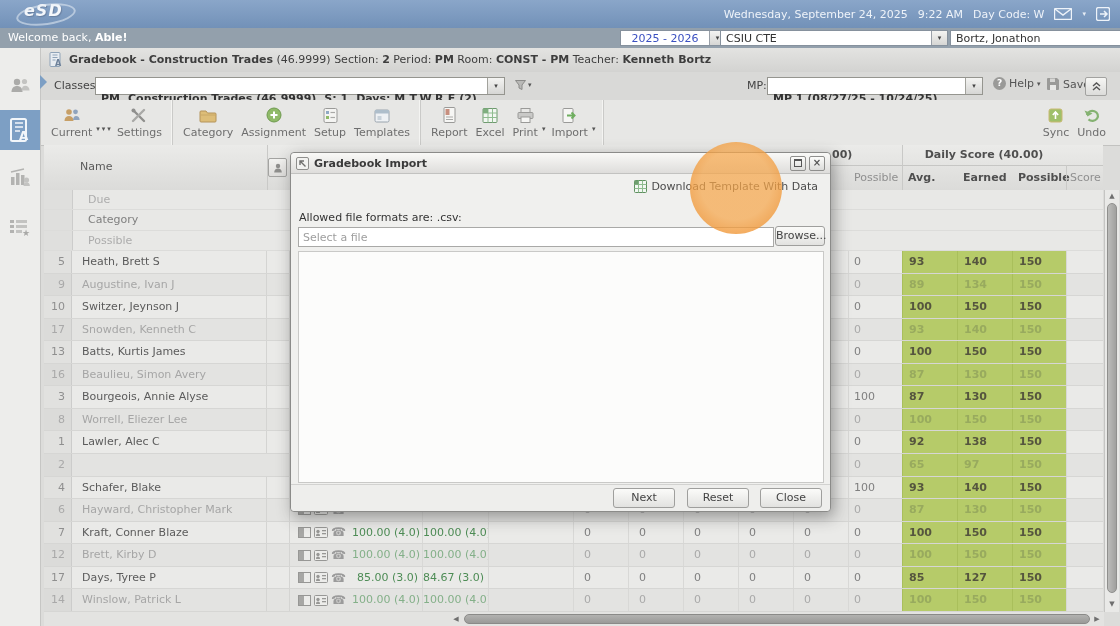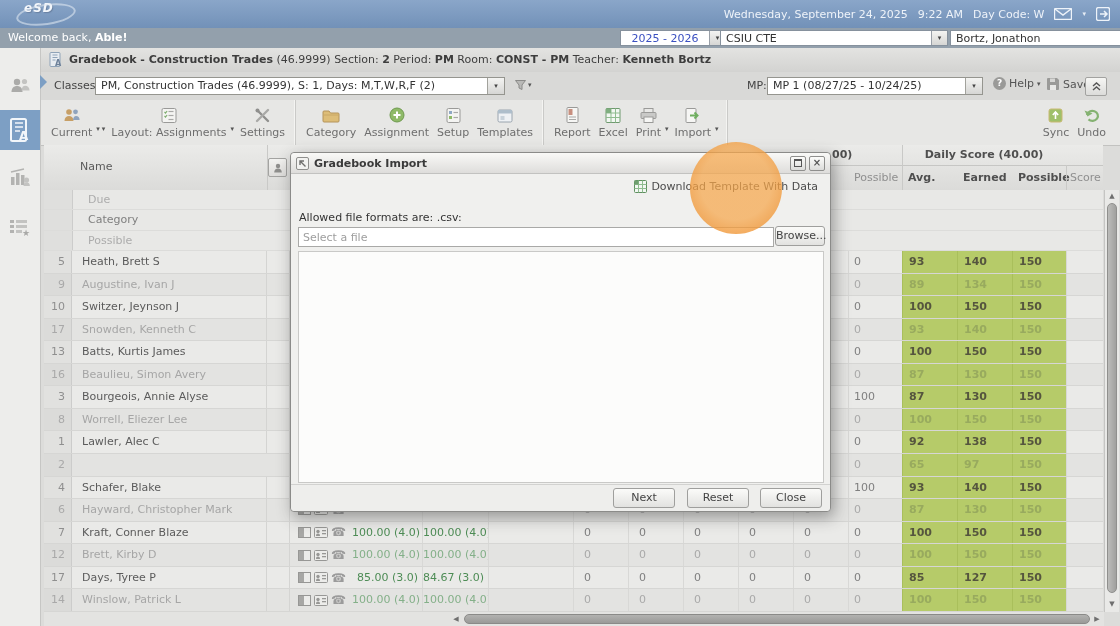--- a/index.html
+++ b/index.html
@@ -1,21 +1,21 @@
 <!DOCTYPE html>
 <html><head>
 <meta charset="utf-8">
 <style>
   html,body{margin:0;padding:0;}
   #app{position:relative;width:1120px;height:626px;overflow:hidden;background:#dcdcda;
        font-family:"DejaVu Sans","Liberation Sans",sans-serif;font-size:11px;color:#444;}
   
   #topbar{position:absolute;left:0;top:0;width:1120px;height:28px;
           background:linear-gradient(#8aa6c9,#7291b8);}
-  #logo{position:absolute;left:24px;top:1px;font-size:12px;font-weight:bold;font-style:italic;
+  #logo{position:absolute;left:24px;top:1px;font-size:16px;font-weight:bold;font-style:italic;
         color:#f4f7fb;text-shadow:1px 1px 1px rgba(90,110,140,.6);letter-spacing:1px;}
   #logo:before{content:"";position:absolute;left:-8px;top:3px;width:56px;height:17px;border:2px solid rgba(230,236,244,.55);
         border-radius:50%;transform:rotate(-8deg);}
   #topright{position:absolute;right:10px;top:0;height:28px;display:flex;align-items:center;gap:10px;
             color:#eef3f9;font-size:11px;}
   .tb-ic{display:inline-flex;align-items:center;}
   
   #welcomebar{position:absolute;left:0;top:28px;width:1120px;height:20px;background:#93a0ac;
               border-bottom:1px solid #7d8a97;color:#fff;}
   #welcome-text{position:absolute;left:8px;top:3px;}
@@ -35,21 +35,21 @@
               border-bottom:7px solid transparent;border-left:7px solid #7d9fc4;z-index:3;}
   
   #titlebar{position:absolute;left:41px;top:48px;width:1079px;height:24px;
             background:linear-gradient(#e3e3e1,#d3d3d1);border-bottom:1px solid #bcbcba;}
   #titlebar .ti{position:absolute;left:8px;top:4px;}
   #title-text{position:absolute;left:28px;top:5px;color:#3d3d3d;white-space:nowrap;}
   #title-text .b{font-weight:bold;}
   #classesrow{position:absolute;left:41px;top:72px;width:1079px;height:28px;background:#d9d9d7;border-bottom:1px solid #c2c2c0;}
   #classes-label{position:absolute;left:13px;top:7px;color:#444;}
   .dd2{position:absolute;background:#fff;border:1px solid #95958f;display:flex;height:18px;box-sizing:border-box;}
-  .dd2 .ddtxt{flex:1;padding:1px 5px;white-space:nowrap;overflow:hidden;color:#333;line-height:13px;}
+  .dd2 .ddtxt{flex:1;padding:14px 5px;white-space:nowrap;overflow:hidden;color:#333;line-height:13px;font-weight:bold;}
   .dd2 .ddcar{width:16px;background:linear-gradient(#f4f4f2,#d6d6d4);border-left:1px solid #a2a29c;
               text-align:center;font-size:7px;color:#444;line-height:16px;}
   #dd-classes{left:54px;top:5px;width:410px;}
   #filter-ic{position:absolute;left:474px;top:8px;color:#7f7f7d;display:flex;align-items:center;gap:2px;}
   #mp-label{position:absolute;left:706px;top:7px;color:#444;}
   #dd-mp{left:726px;top:5px;width:216px;}
   #help-btn{position:absolute;left:952px;top:5px;display:flex;align-items:center;gap:3px;color:#555;}
   .qmark{display:inline-block;width:13px;height:13px;border-radius:50%;background:#9a9a98;color:#fff;
          font-size:9px;font-weight:bold;text-align:center;line-height:13px;}
   #save-btn{position:absolute;left:1005px;top:5px;display:flex;align-items:center;gap:3px;color:#555;}
@@ -295,33 +295,20 @@
               <circle cx="6" cy="4" r="2.8" fill="#c79f66"></circle>
               <path d="M1.5 13 c0-3.4 2-5 4.5-5 s4.5 1.6 4.5 5 z" fill="#c79f66"></path>
               <circle cx="12.5" cy="3.8" r="2.4" fill="#8fa3bd"></circle>
               <path d="M10 12 c.3-2.8 1.4-4 3-4 2.2 0 3.6 1.5 3.6 4 z" fill="#8fa3bd"></path>
             </svg>
           </span>
         <span>Current</span>
       </div>
         <span class="tcaret">▾</span>
         <span class="tcaret">▾</span>
-      <div class="tbtn">
-        <span class="ticon">
-            <svg width="16" height="15" viewBox="0 0 16 15">
-              <rect x="1" y="0.5" width="14" height="14" rx="1.5" fill="#f4f4f2" stroke="#9a9a98"></rect>
-              <path d="M3.5 4 l1 1 1.6-2" stroke="#7fae6f" stroke-width="1.2" fill="none"></path>
-              <path d="M7.5 3.5 h5" stroke="#a9a9a7" stroke-width="1.2"></path>
-              <path d="M3.5 8 l1 1 1.6-2" stroke="#7fae6f" stroke-width="1.2" fill="none"></path>
-              <path d="M7.5 7.5 h5" stroke="#a9a9a7" stroke-width="1.2"></path>
-              <path d="M7.5 11.5 h5" stroke="#a9a9a7" stroke-width="1.2"></path>
-            </svg>
-          </span>
-        <span>Layout: Assignments</span>
-      </div>
         <span class="tcaret">▾</span>
       <div class="tbtn">
         <span class="ticon">
             <svg width="16" height="15" viewBox="0 0 16 15">
               <path d="M2 2 L13 13" stroke="#8f8f8d" stroke-width="2.4" stroke-linecap="round"></path>
               <path d="M13 2 L2 13" stroke="#a9a9a7" stroke-width="2.4" stroke-linecap="round"></path>
               <circle cx="2.5" cy="2.5" r="2" fill="#8f8f8d"></circle>
             </svg>
           </span>
         <span>Settings</span>

